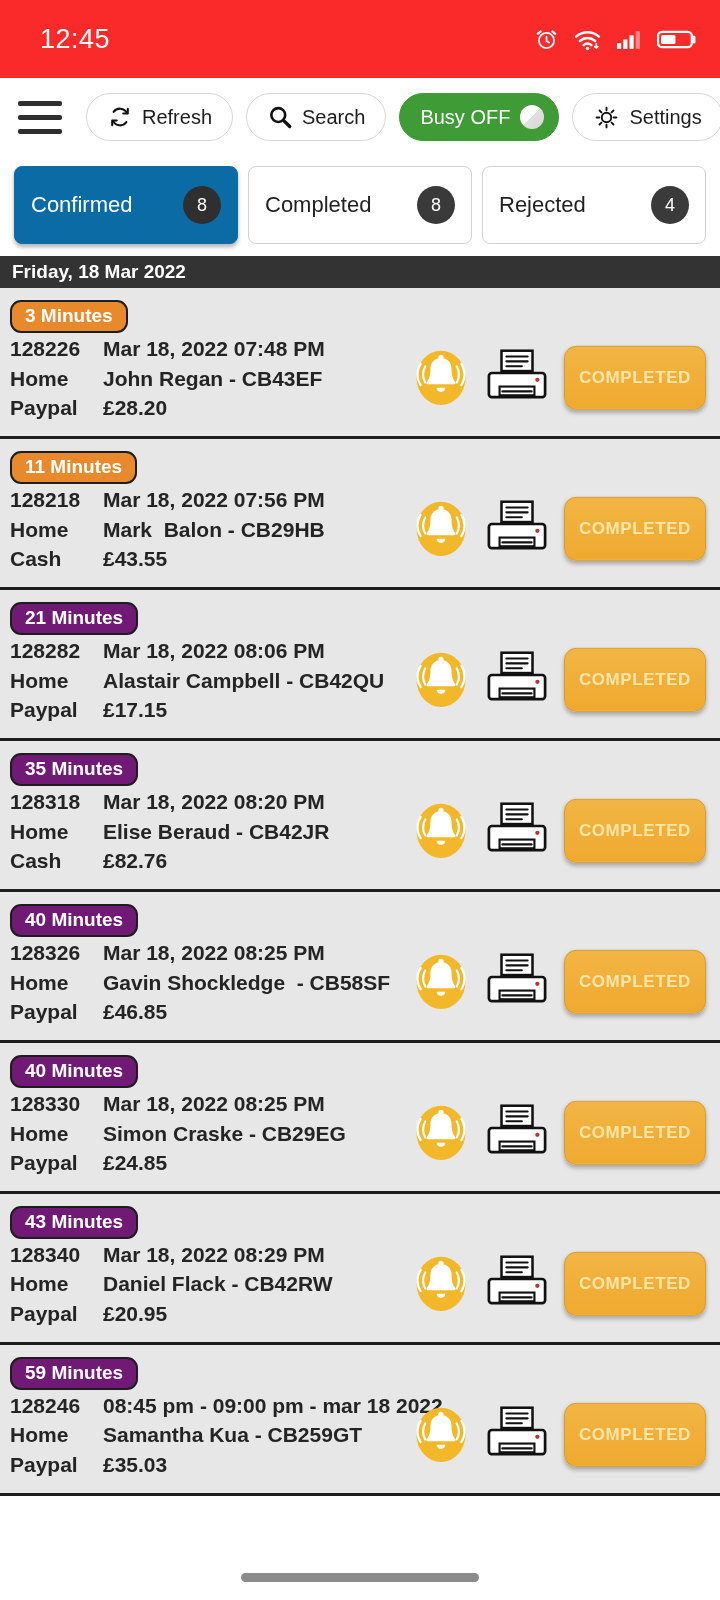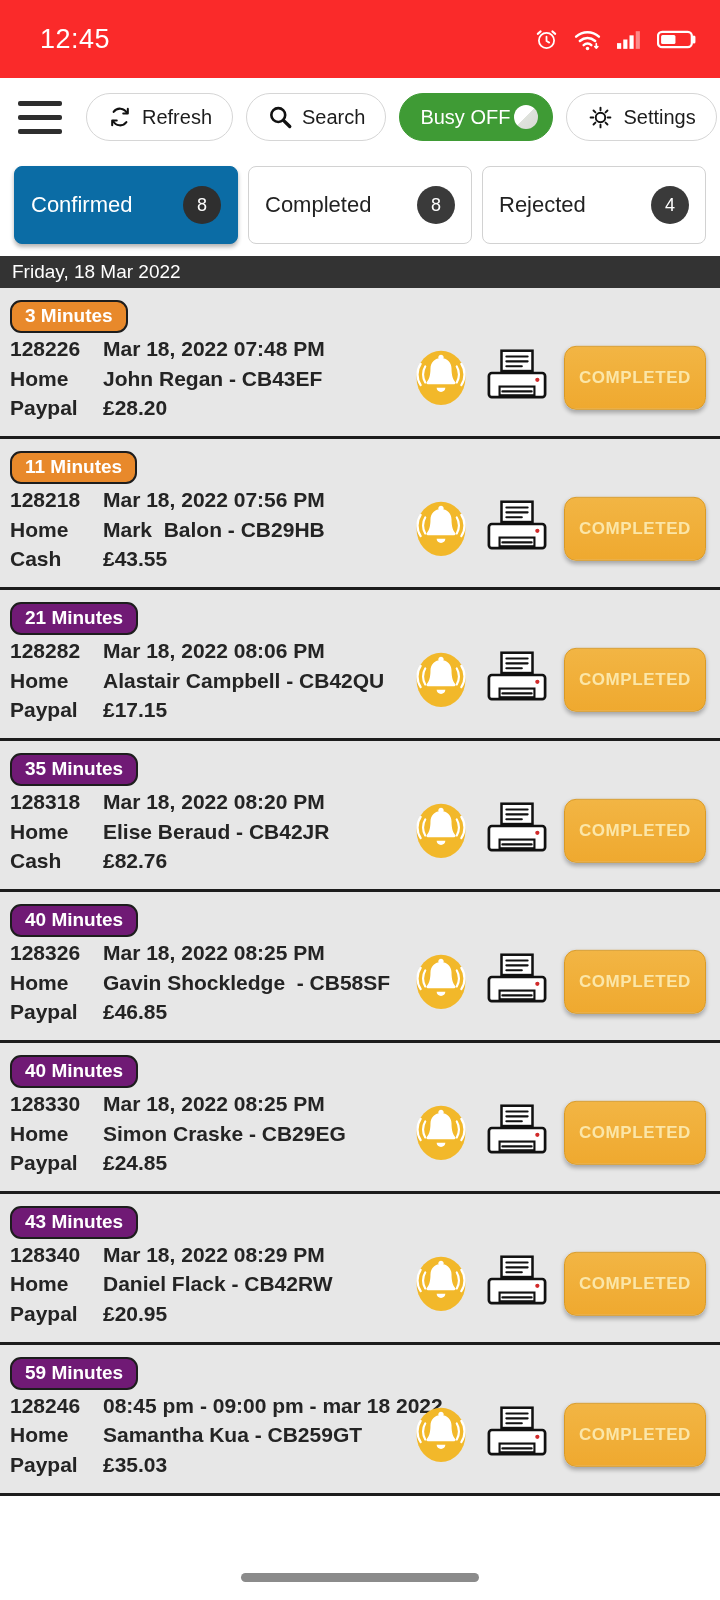--- a/index.html
+++ b/index.html
@@ -33,21 +33,21 @@
 
   .pill{
     height:48px; border:1.5px solid #d6d6d6; border-radius:26px;
     background:#ffffff; display:flex; align-items:center; justify-content:center;
     gap:9px; padding:15px 20px; cursor:pointer; flex:none;
   }
   .pill .lbl{ font-size:20px; color:#1c1c1c; }
 
   .busy-pill{
     height:48px; border-radius:26px; background:#3F9B35;
-    display:flex; align-items:center; gap:4px; padding:0 14px 0 20px;
+    display:flex; align-items:center; gap:10px; padding:0 14px 0 20px;
     cursor:pointer; flex:none; border:1.5px solid #3F9B35;
   }
   .busy-pill .lbl{ font-size:20px; color:#ffffff; }
   .busy-knob{
     width:24px; height:24px; border-radius:50%;
     background:linear-gradient(135deg,#ffffff 0%,#ffffff 48%,#dfe2dc 50%,#d7dad4 100%);
   }
 
   
   .tabs{
@@ -64,21 +64,21 @@
   .tab .count{
     width:38px; height:38px; border-radius:50%; background:#3a3a3a; color:#fff;
     font-size:18px; display:flex; align-items:center; justify-content:center; flex:none;
   }
   .tab.active .count{ background:#2f2f2f; }
 
   
   .datebar{
     height:32px; background:#333333; color:#ffffff;
     display:flex; align-items:center; padding:0 12px;
-    font-size:19px; font-weight:normal;
+    font-size:19px; font-weight:bold;
   }
 
   
   .list{ background:#e7e7e7; }
   .order-row{
     background:#e7e7e7; border-bottom:3px solid #1d1d1d;
     padding:12px 10px 14px 10px; position:relative;
     display:flex; align-items:flex-start;
   }
   .row-left{ flex:1; min-width:0; }

